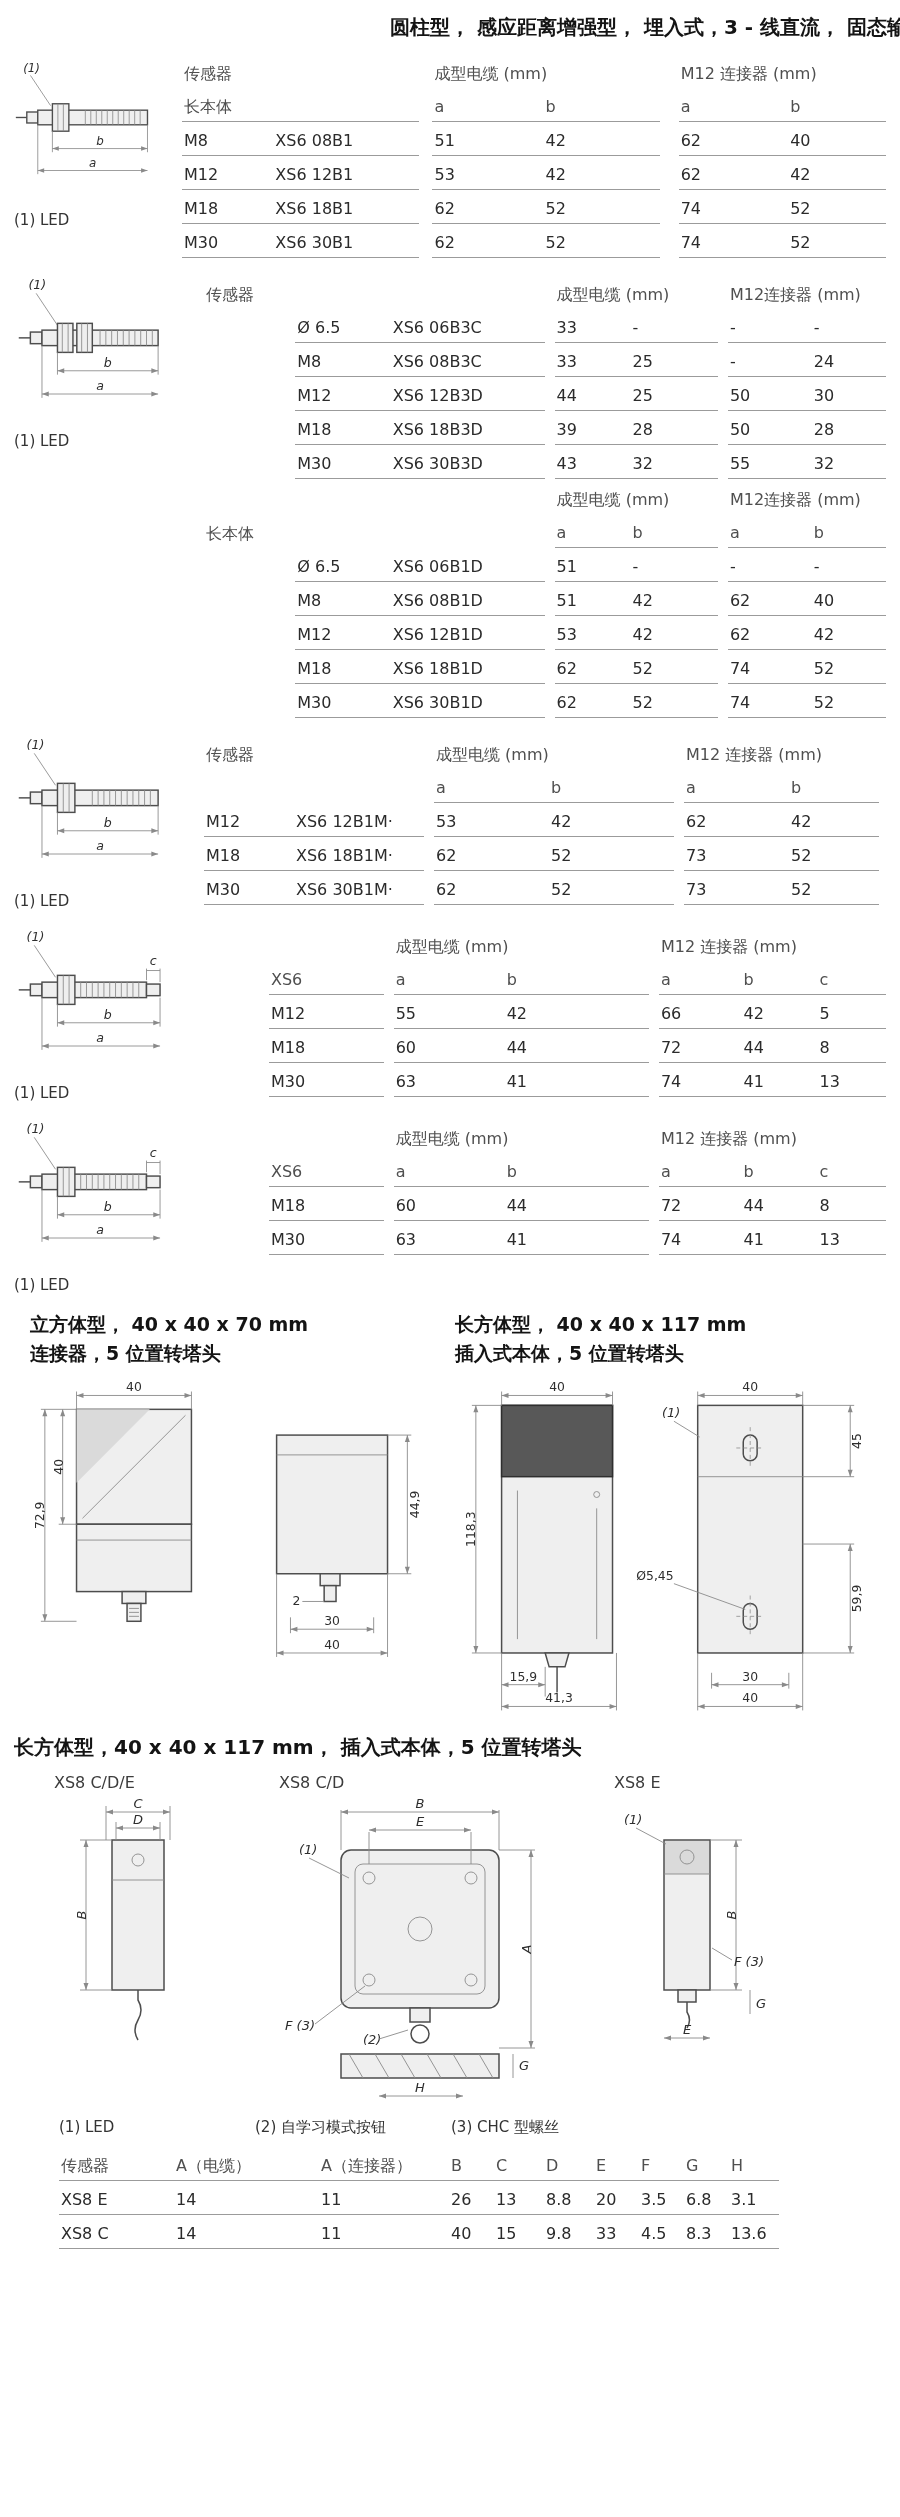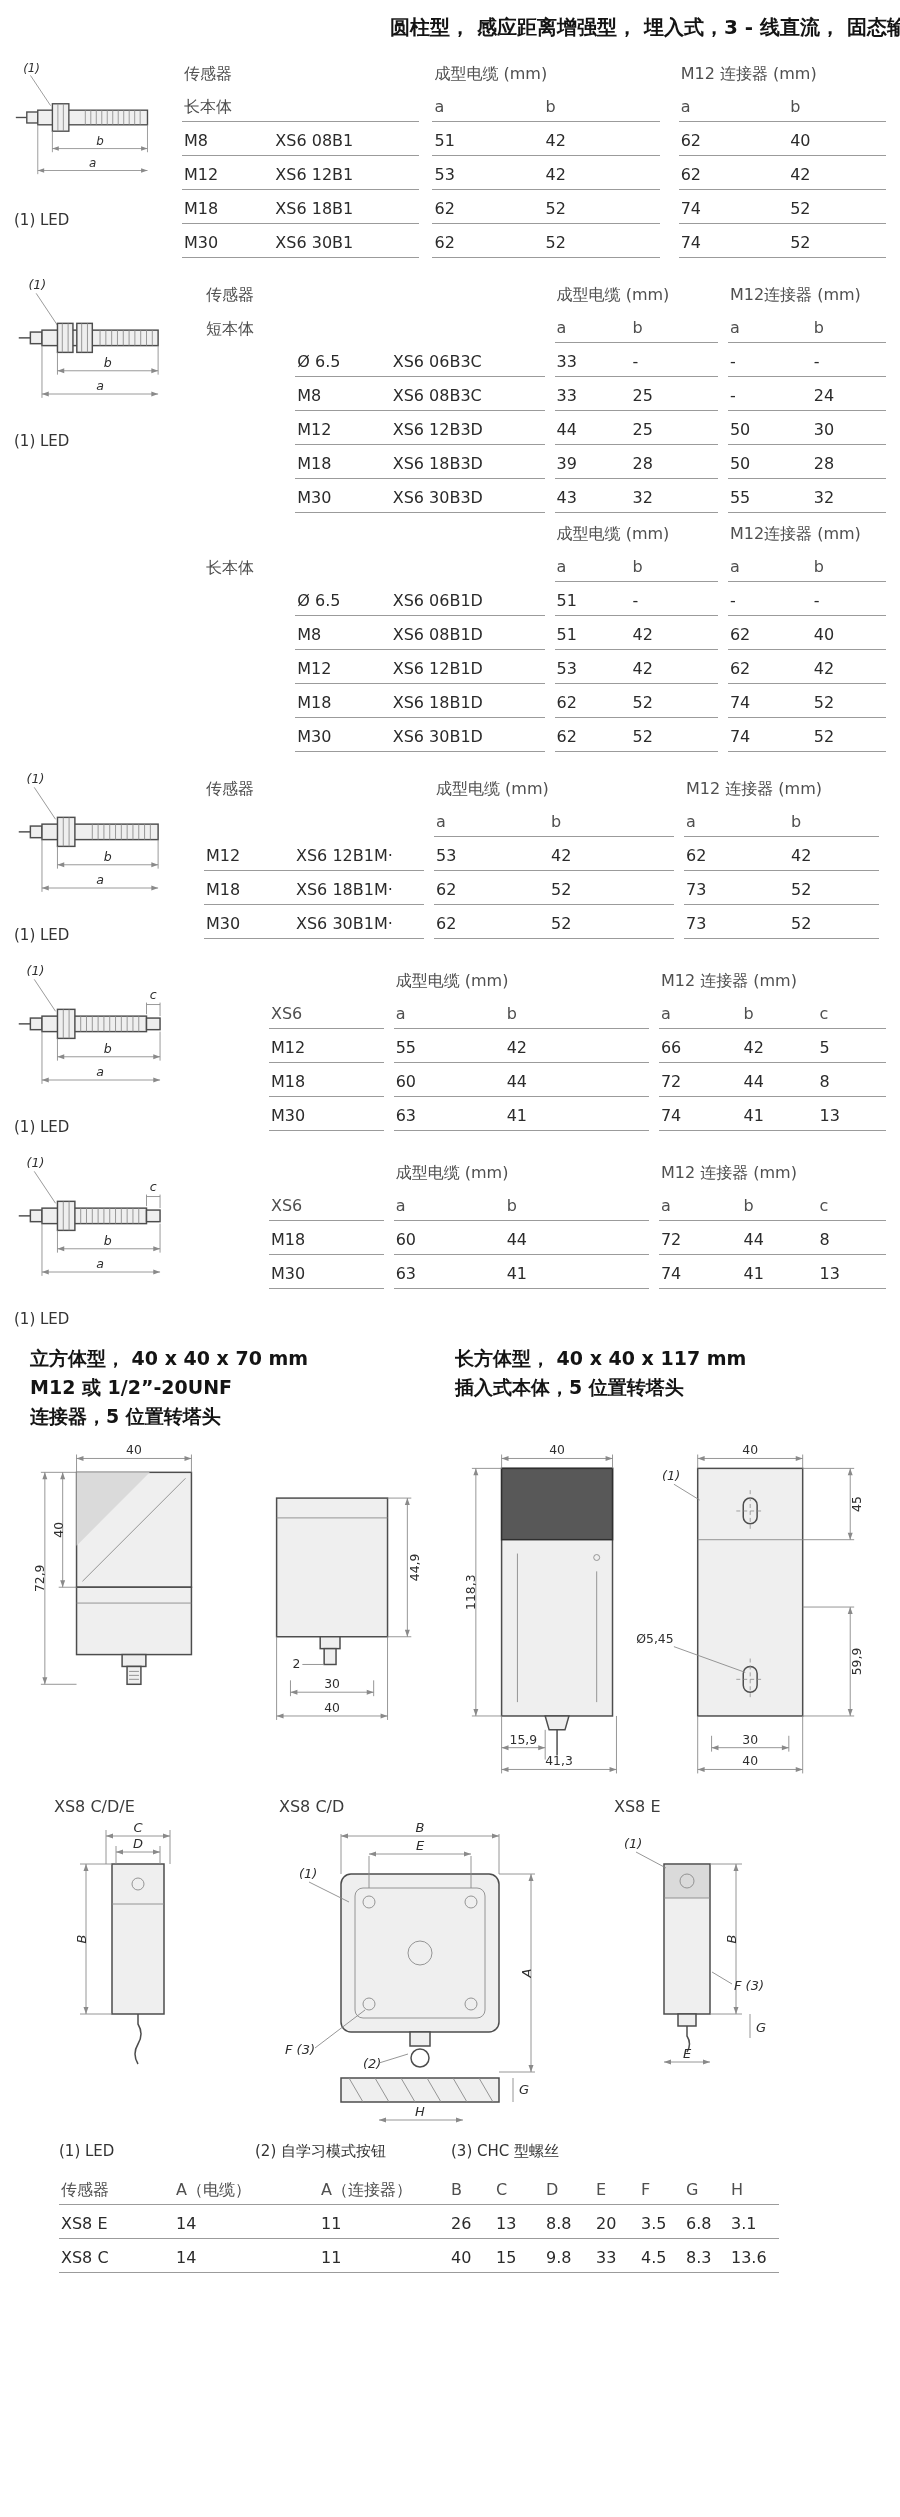--- a/index.html
+++ b/index.html
@@ -192,31 +192,20 @@
           <tbody>
               <tr class="ghdr">
             <td>传感器</td>
             <td></td>
                 <td></td>
                 <td class="gap"></td>
             <td colspan="2">成型电缆 (mm)</td>
             <td class="gap"></td>
             <td colspan="2">M12连接器 (mm)</td>
           </tr>
-          <tr class="shdr">
-            <td>短本体</td>
-            <td></td>
-                <td></td>
-                <td class="gap"></td>
-            <td class="ul">a</td>
-            <td class="ul">b</td>
-            <td class="gap"></td>
-            <td class="ul">a</td>
-            <td class="ul">b</td>
-          </tr>
           </tbody>
             <tbody>
 
               <tr>
                 <td></td>
                 <td class="ul">Ø 6.5</td>
                 <td class="ul">XS6 06B3C</td>
                 <td class="gap"></td>
                 <td class="ul">33</td>
                 <td class="ul">-</td>
@@ -643,21 +632,20 @@
             </tr>
           </tbody>
       </table>
     </div>
   </section>
 
   <section class="sec">
     <div class="s6-heads">
       <div class="s6-head-left">
         <div class="s6-head-line">立方体型， 40 x 40 x 70 mm</div>
-        <div class="s6-head-line">M12 或 1/2”-20UNF</div>
         <div class="s6-head-line">连接器，5 位置转塔头</div>
       </div>
       <div>
         <div class="s6-head-line">长方体型， 40 x 40 x 117 mm</div>
         <div class="s6-head-line">插入式本体，5 位置转塔头</div>
       </div>
     </div>
     <div class="s6-figs">
       <svg width="405" height="340" viewBox="0 0 405 340" style="margin-left:15px">
 
@@ -748,20 +736,21 @@
         <path class="arr" d="M254 308 l7 -2.5 v5 z M332 308 l-7 -2.5 v5 z"></path>
         <text class="num mid" x="293" y="304">30</text>
         <line class="dim" x1="240" y1="330" x2="346" y2="330"></line>
         <path class="arr" d="M240 330 l7 -2.5 v5 z M346 330 l-7 -2.5 v5 z"></path>
         <text class="num mid" x="293" y="326">40</text>
       </svg>
     </div>
   </section>
 
   <section class="sec">
+    <h2 class="sec-title">长方体型，40 x 40 x 117 mm， 插入式本体，5 位置转塔头</h2>
     <div class="s7-figs">
       <div class="s7-fig" style="width:225px">
         <div class="fig-label">XS8 C/D/E</div>
         <svg width="170" height="250" viewBox="0 0 170 250">
           <rect class="partfill" x="58" y="42" width="52" height="150"></rect>
           <line class="thin" x1="58" y1="82" x2="110" y2="82"></line>
           <circle class="thin" cx="84" cy="62" r="6"></circle>
           <path class="part" d="M84 192 v10 q6 10 0 20 q-6 10 0 20"></path>
           <path class="thin" d="M52 42 v-34 M116 42 v-34 M62 42 v-18 M106 42 v-18"></path>
           <line class="dim" x1="52" y1="14" x2="116" y2="14"></line>

